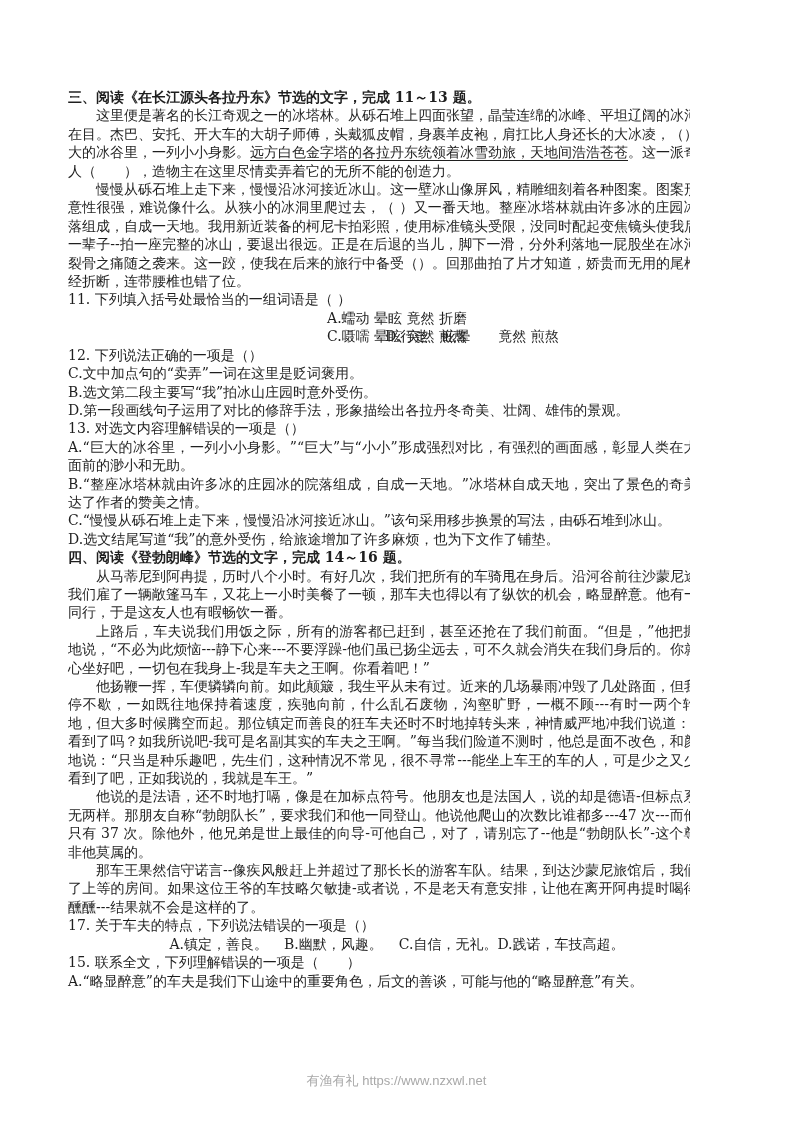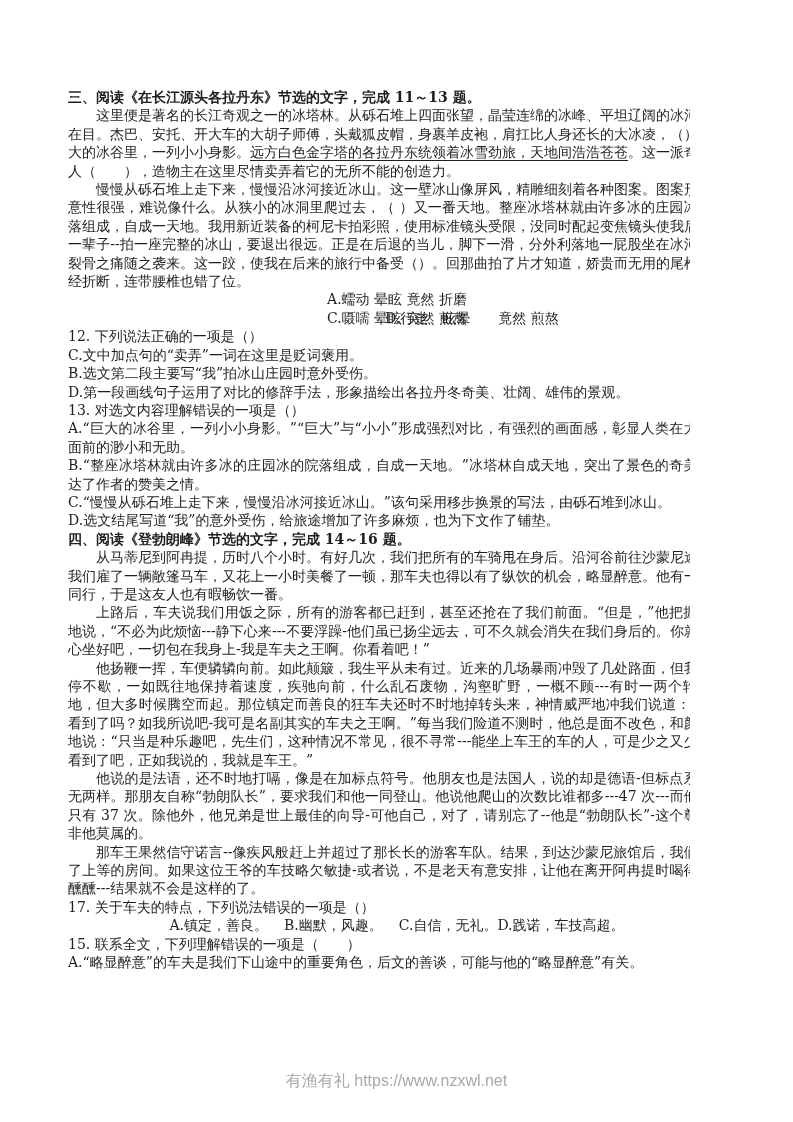--- a/index.html
+++ b/index.html
@@ -52,38 +52,39 @@
   .opt-inline-gap {
     margin-right: 16px;
   }
   .footer {
     position: absolute;
     top: 1071px;
     left: 0;
     width: 793px;
     text-align: center;
     font-family: "Liberation Sans", "DejaVu Sans", sans-serif;
-    font-size: 16px;
+    font-size: 13px;
     line-height: 20px;
     color: #a8a8a8;
   }
 </style>
 </head>
 <body>
 
 <div class="page">
   <div class="content">
 
     <p class="section-heading">三、阅读《在长江源头各拉丹东》节选的文字，完成 11～13 题。</p>
 
     <p class="para"><span>这里便是著名的长江奇观之一的冰塔林。从砾石堆上四面张望，晶莹连绵的冰峰、平坦辽阔的冰河历历在目。杰巴、安托、开大车的大胡子师傅，头戴狐皮帽，身裹羊皮袍，肩扛比人身还长的大冰凌，（）在巨大的冰谷里，一列小小身影。</span><span class="underline-seg">远方白色金字塔的各拉丹东统领着冰雪劲旅，天地间浩浩苍苍</span><span>。这一派奇美令人（　　），造物主在这里尽情卖弄着它的无所不能的创造力。</span></p>
 
     <p class="para">慢慢从砾石堆上走下来，慢慢沿冰河接近冰山。这一壁冰山像屏风，精雕细刻着各种图案。图案形态随意性很强，难说像什么。从狭小的冰洞里爬过去，（ ）又一番天地。整座冰塔林就由许多冰的庄园冰的院落组成，自成一天地。我用新近装备的柯尼卡拍彩照，使用标准镜头受限，没同时配起变焦镜头使我后悔了一辈子--拍一座完整的冰山，要退出很远。正是在后退的当儿，脚下一滑，分外利落地一屁股坐在冰河上，裂骨之痛随之袭来。这一跤，使我在后来的旅行中备受（）。回那曲拍了片才知道，娇贵而无用的尾椎骨已经折断，连带腰椎也错了位。</p>
 
     <div>
+      <div>11. 下列填入括号处最恰当的一组词语是（ ）</div>
       <div class="opt-row"><span>A.蠕动 晕眩 竟然 折磨</span></div>
       <div class="opt-row"><span>C.嗫嚅 晕眩 突然 煎熬</span><span class="opt-col2">D.行走　眩晕　　竟然 煎熬</span></div>
     </div>
 
     <div>
       <div>12. 下列说法正确的一项是（）</div>
       <div>C.文中加点句的“卖弄”一词在这里是贬词褒用。</div>
       <div>B.选文第二段主要写“我”拍冰山庄园时意外受伤。</div>
       <div>D.第一段画线句子运用了对比的修辞手法，形象描绘出各拉丹冬奇美、壮阔、雄伟的景观。</div>
     </div>

